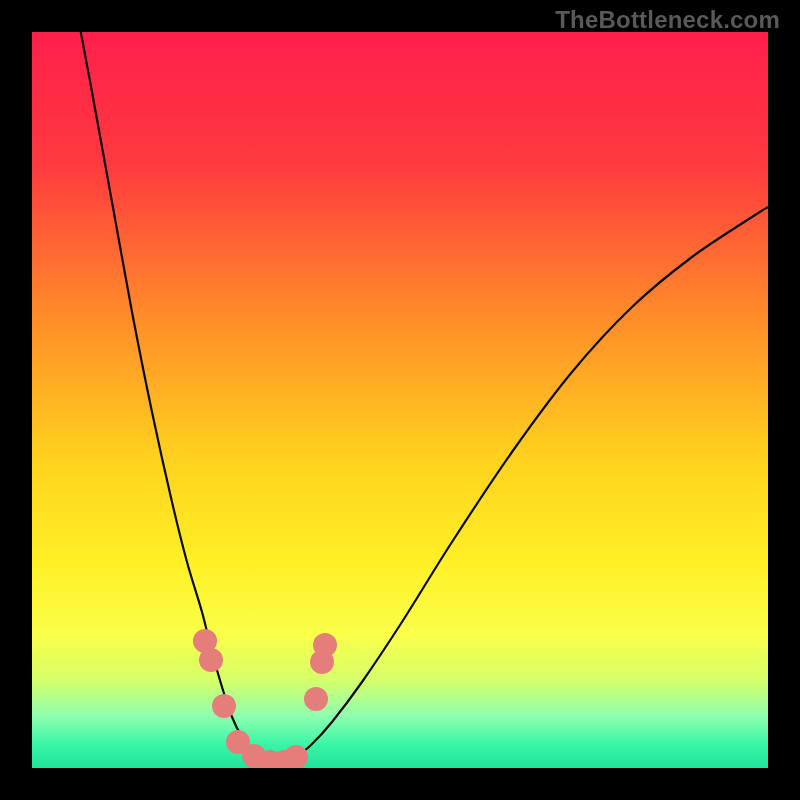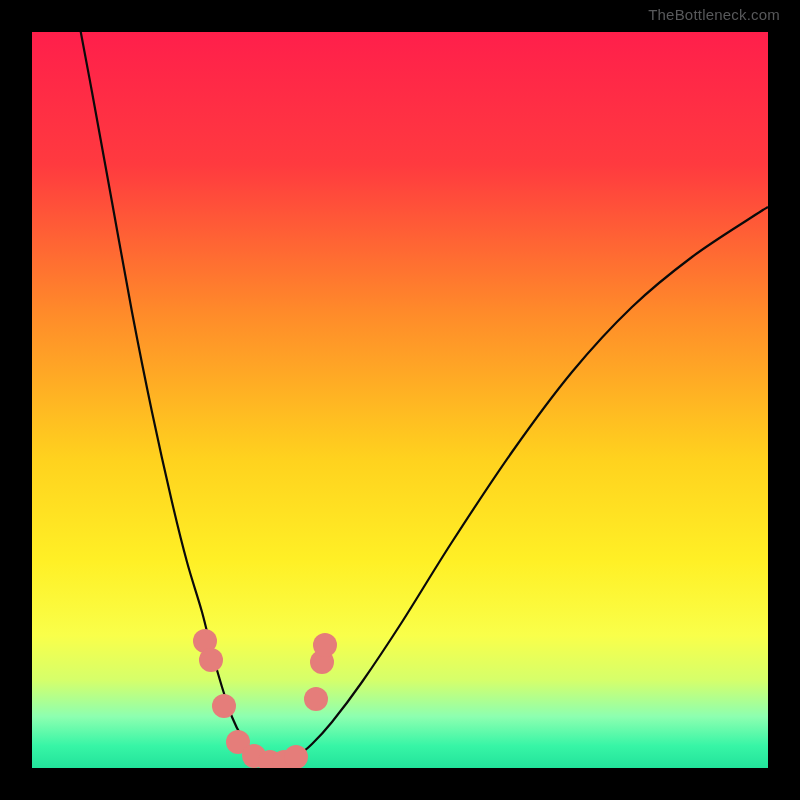--- a/index.html
+++ b/index.html
@@ -38,22 +38,22 @@
     left: 0;
     top: 0;
     width: 736px;
     height: 736px;
   }
   .watermark {
     position: absolute;
     top: 6px;
     right: 20px;
     font-family: Arial, Helvetica, sans-serif;
-    font-size: 15px;
-    font-weight: 400;
+    font-size: 24px;
+    font-weight: 700;
     color: #58595b;
     letter-spacing: 0.2px;
   }
   .marker {
     position: absolute;
     width: 24px;
     height: 24px;
     border-radius: 50%;
     transform: translate(-50%, -50%);
   }

